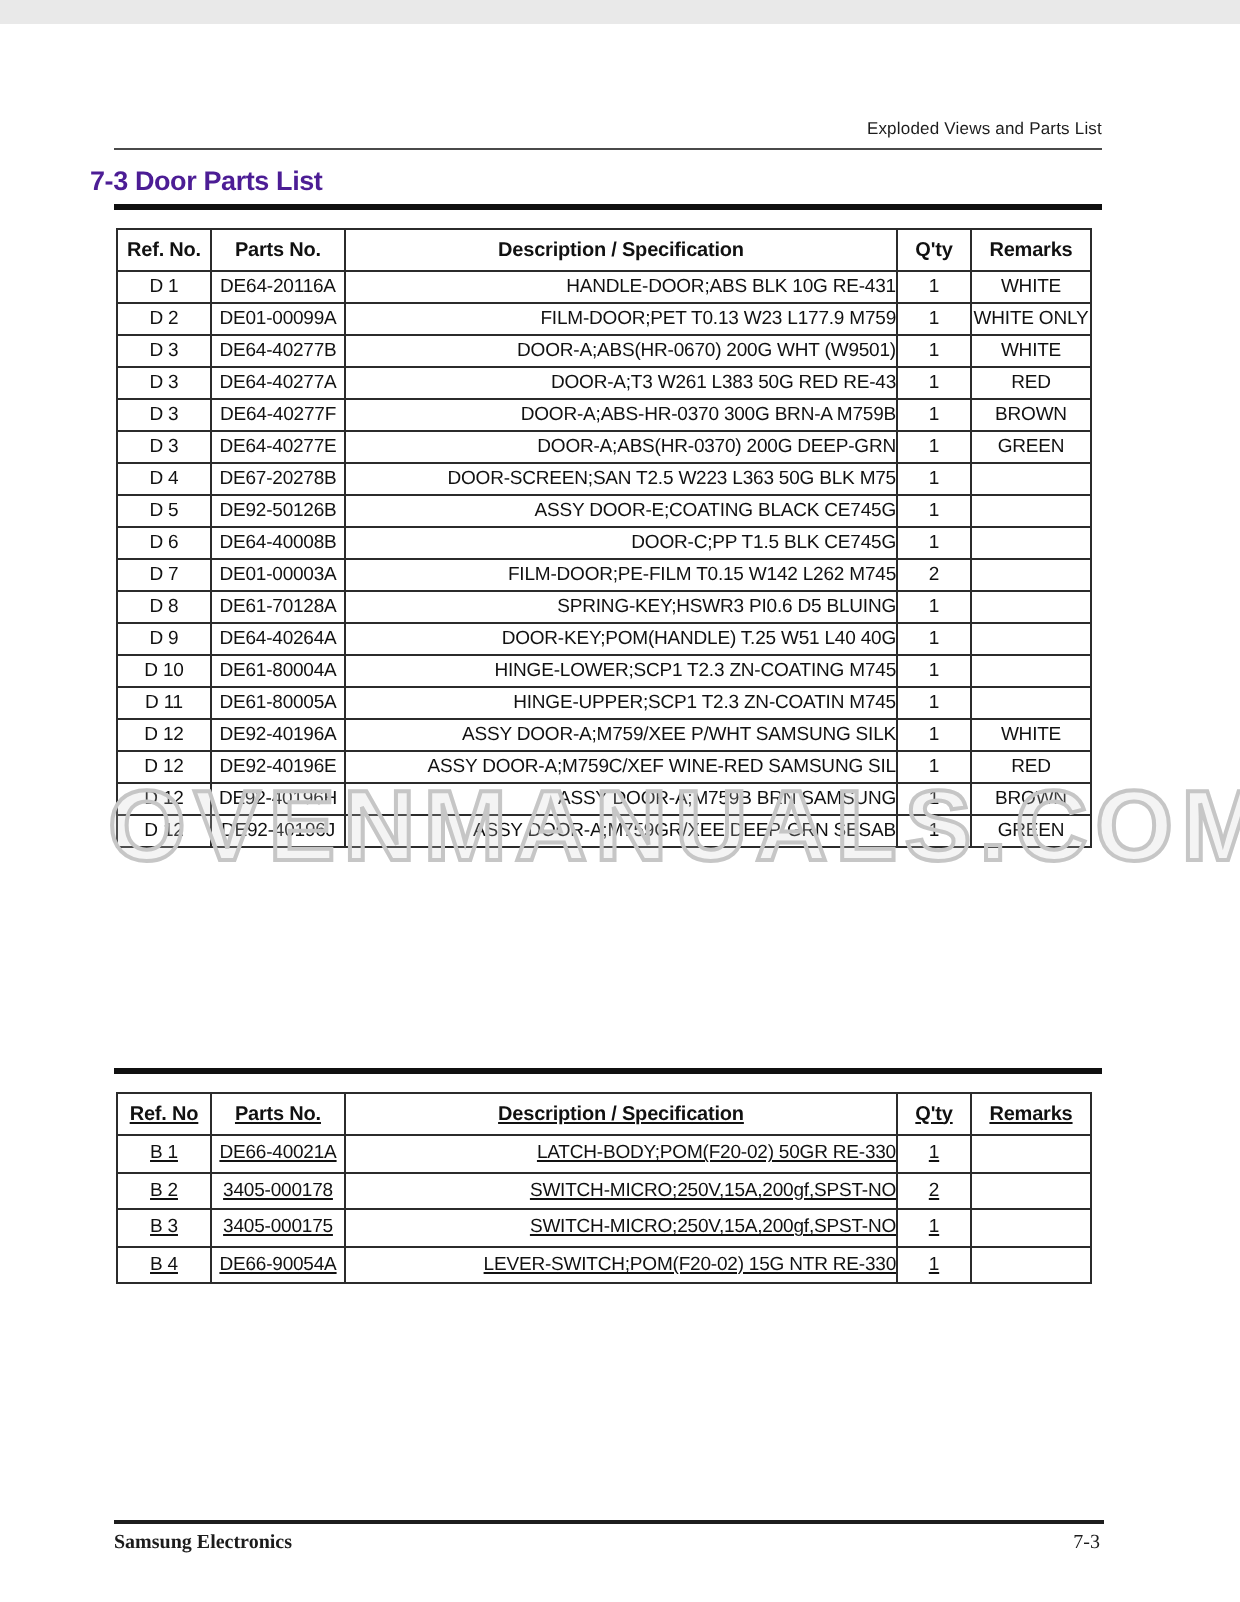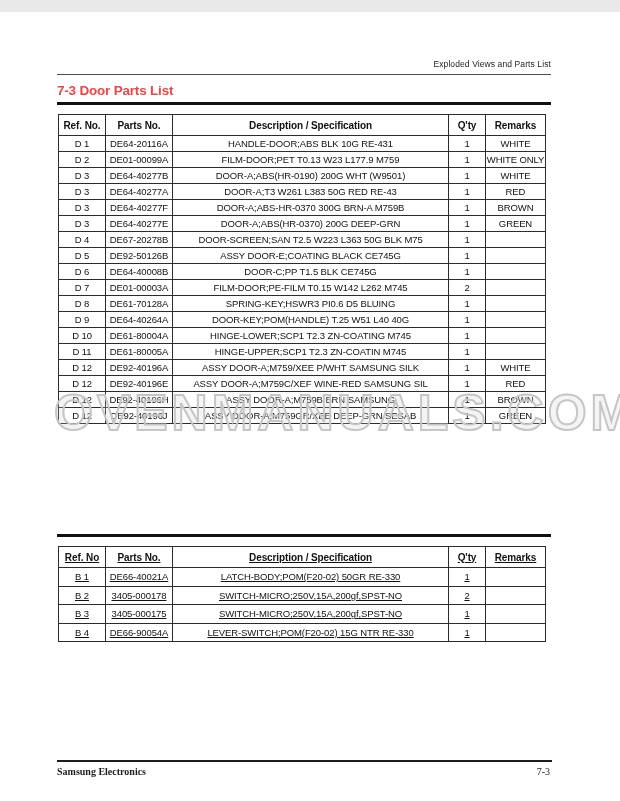--- a/index.html
+++ b/index.html
@@ -12,22 +12,22 @@
   .running-head {
     position:absolute; top:47px; right:69px;
     font-size:8.5px; letter-spacing:0.1px; color:#1c1c1c;
   }
   .head-rule {
     position:absolute; top:62px; left:57px; width:494px; height:1px;
     background:#4a4a4a;
   }
   
   .sec-title {
-    position:absolute; left:57px;
-    font-size:13.5px; font-weight:bold; letter-spacing:-0.2px; color:#ef4444;
+    position:absolute; left:45px;
+    font-size:13.5px; font-weight:bold; letter-spacing:-0.2px; color:#4c1d95;
   }
   .sec-title.s1 { top:71px; }
   .sec-title.s2 { top:503px; }
   .thick-rule {
     position:absolute; left:57px; width:494px; height:3px; background:#101010;
   }
   .thick-rule.s1 { top:90px; }
   .thick-rule.s2 { top:522px; }
   
   table.parts {
@@ -39,21 +39,21 @@
   table.parts.s2 { top:534px;text-decoration:underline; }
   table.parts th, table.parts td {
     border:1px solid #2b2b2b; overflow:hidden; white-space:nowrap;
     font-size:9.5px; letter-spacing:-0.1px; padding:0;
   }
   table.parts th { height:20px; font-weight:bold; text-align:center; font-size:10px; }
   table.parts.s1 td { height:15px; }
   table.parts.s2 td { height:17.5px; }
   td.c0 { text-align:center; }
   td.c1 { text-align:center; }
-  td.c2 { text-align:center; padding-left:11px; }
+  td.c2 { text-align:right; padding-left:11px; }
   td.c3 { text-align:center; }
   td.c4 { text-align:center; padding-left:7px; }
   
   .watermark {
     position:absolute; top:372px; left:54px; width:566px;
     font-size:50px; font-weight:bold; letter-spacing:4px; white-space:nowrap;
     color:rgba(205,205,205,0.22);
     -webkit-text-stroke:2px #c6c6c6;
     z-index:5; pointer-events:none;
   }
@@ -110,21 +110,21 @@
         <tr>
           <td class="c0">D 2</td>
           <td class="c1">DE01-00099A</td>
           <td class="c2">FILM-DOOR;PET T0.13 W23 L177.9 M759</td>
           <td class="c3">1</td>
           <td class="c4">WHITE  ONLY</td>
         </tr>
         <tr>
           <td class="c0">D 3</td>
           <td class="c1">DE64-40277B</td>
-          <td class="c2">DOOR-A;ABS(HR-0190) 200G WHT (W9501)</td>
+          <td class="c2">DOOR-A;ABS(HR-0670) 200G WHT (W9501)</td>
           <td class="c3">1</td>
           <td class="c4">WHITE</td>
         </tr>
         <tr>
           <td class="c0">D 3</td>
           <td class="c1">DE64-40277A</td>
           <td class="c2">DOOR-A;T3 W261 L383 50G RED RE-43</td>
           <td class="c3">1</td>
           <td class="c4">RED</td>
         </tr>

